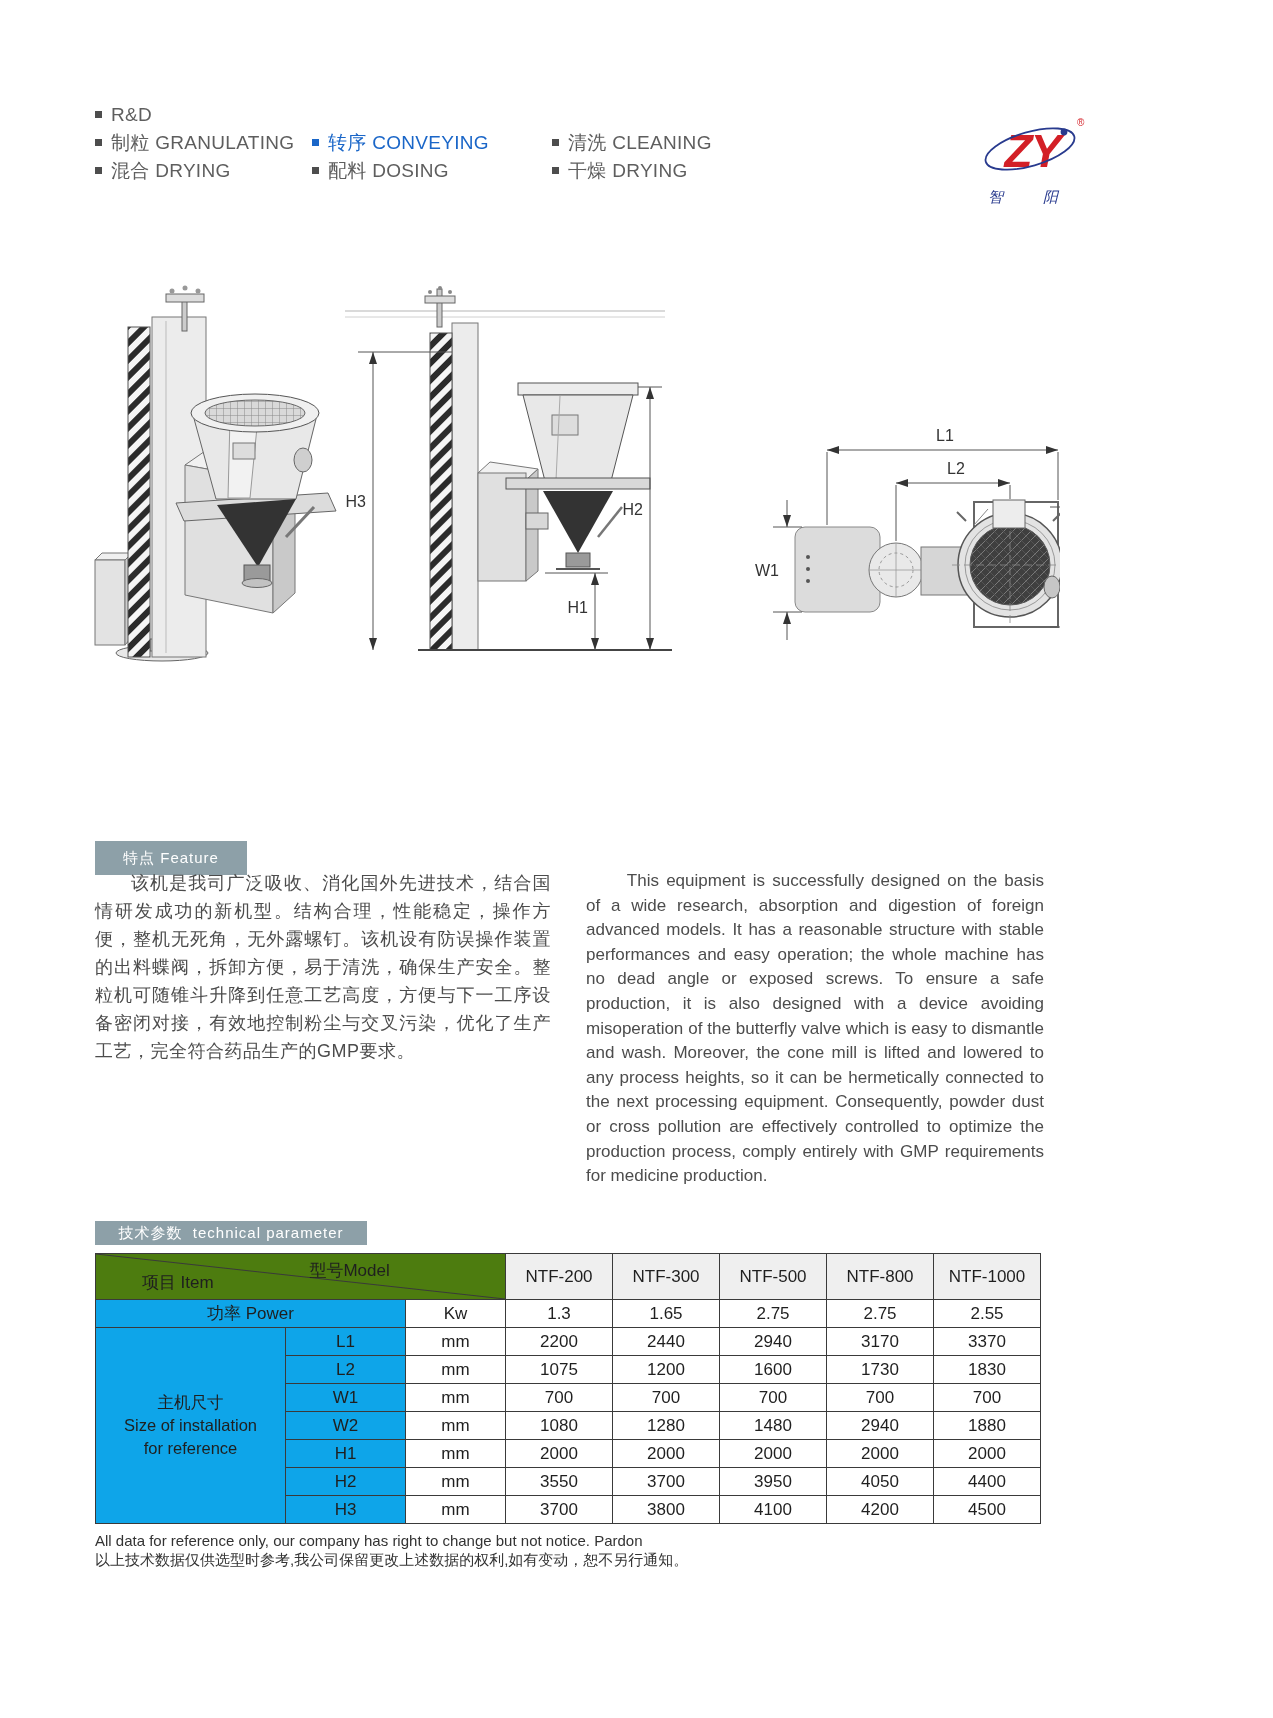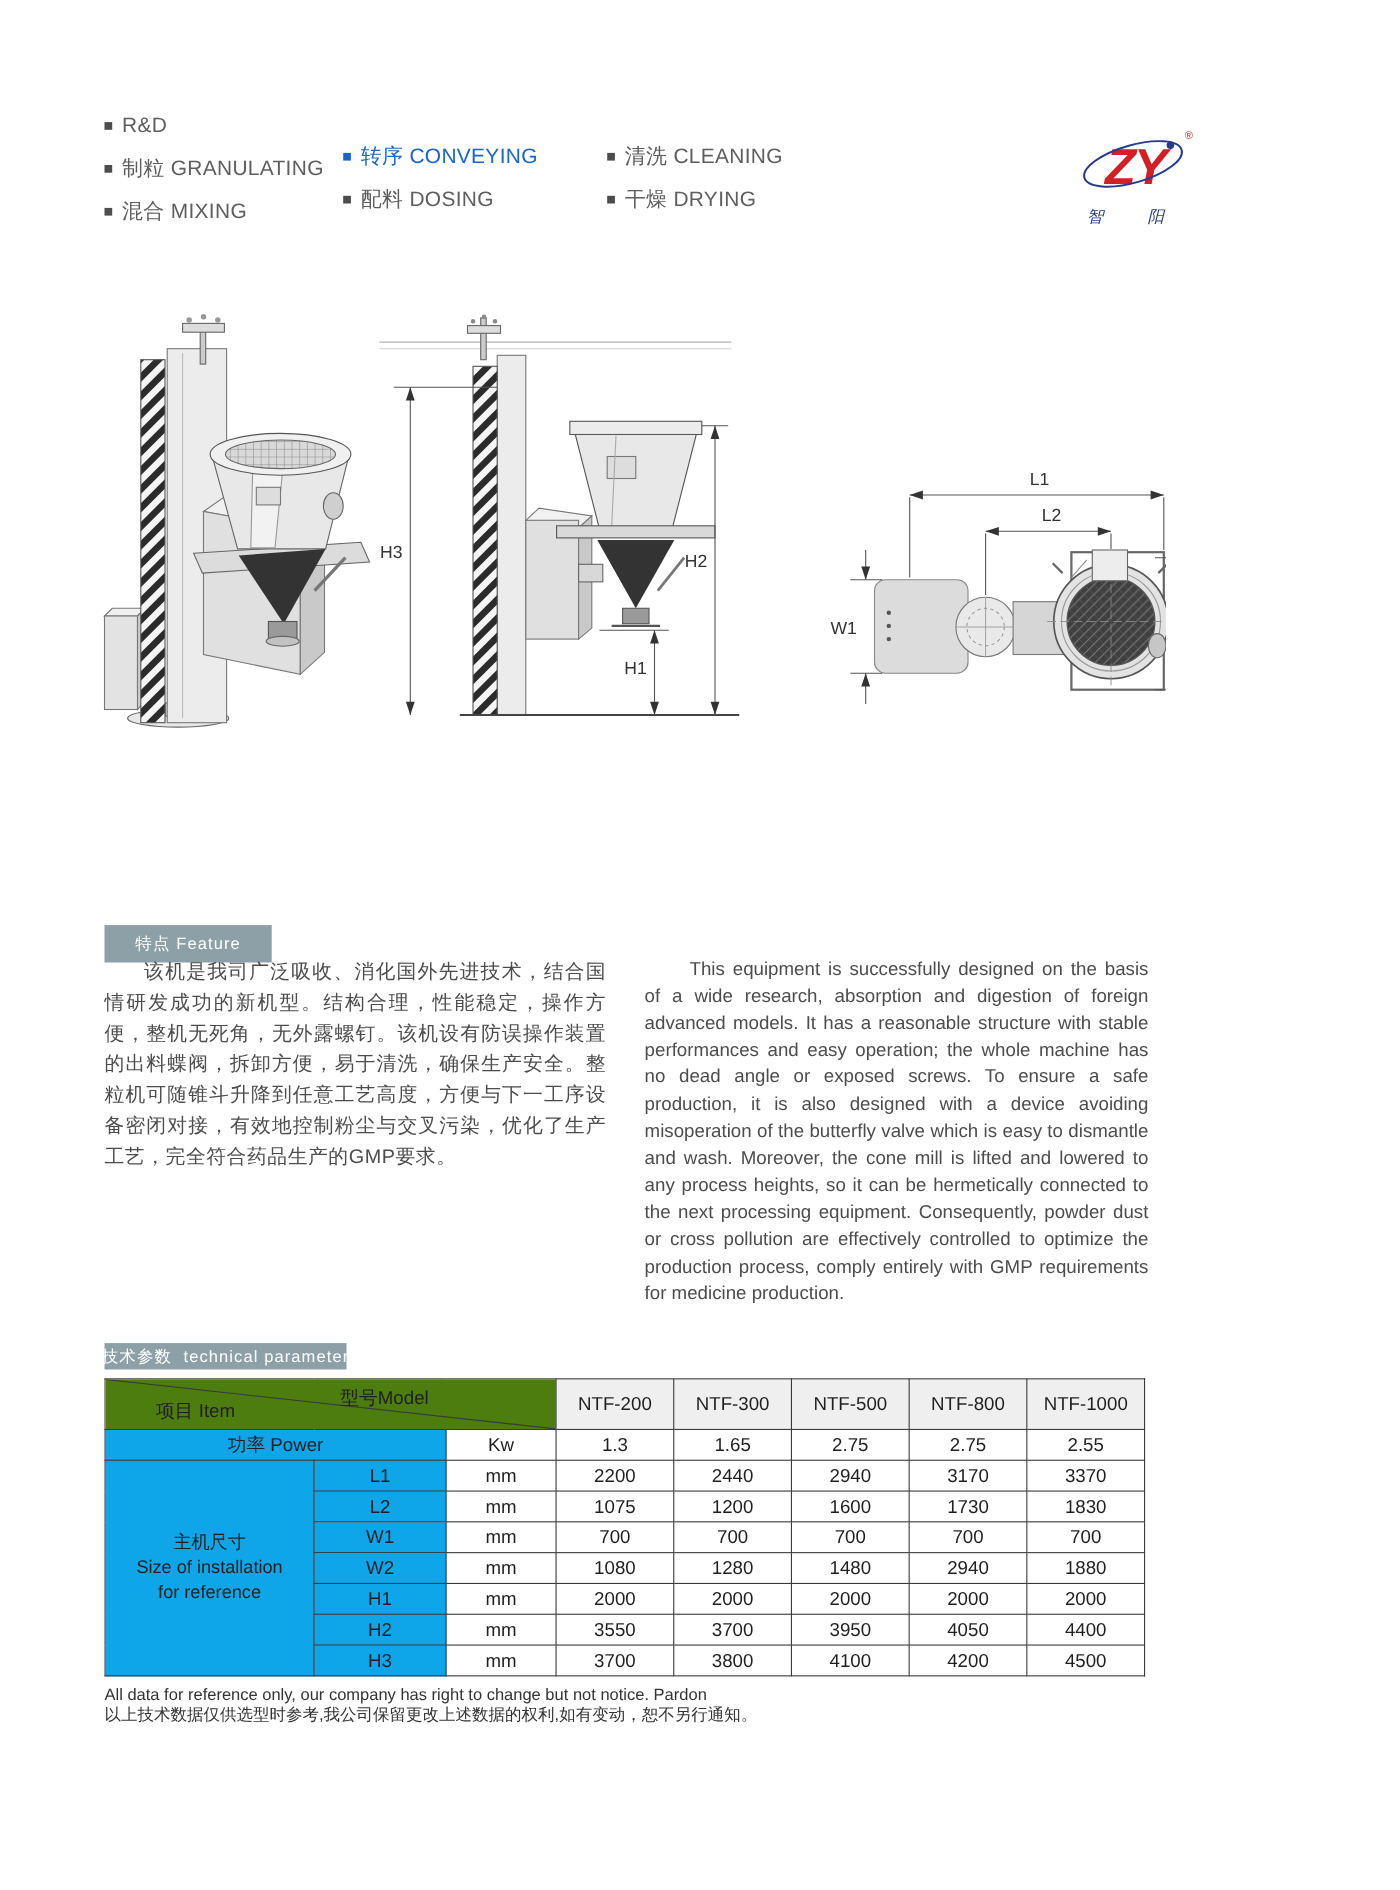--- a/index.html
+++ b/index.html
@@ -1,41 +1,41 @@
 <!DOCTYPE html>
 <html><head>
 <meta charset="utf-8">
 <style>
   *{margin:0;padding:0;box-sizing:border-box}
   html,body{background:#fff}
   .page{position:relative;width:1273px;height:1718px;background:#ffffff;
         font-family:"Liberation Sans",sans-serif;overflow:hidden}
 
   
-  .nav-col{position:absolute;display:flex;flex-direction:column;gap:16px}
+  .nav-col{position:absolute;display:flex;flex-direction:column;gap:5px}
   #nav-col-1{left:95px;top:103px}
   #nav-col-2{left:312px;top:131px}
   #nav-col-3{left:552px;top:131px}
   .nav-item{display:flex;align-items:center;font-size:19px;color:#5e5e5e;line-height:23px;letter-spacing:.3px}
   .nav-item .bullet{width:7px;height:7px;background:#4d4d4d;margin-right:9px;flex:none}
   .nav-item.active{color:#1a66c8}
   .nav-item.active .bullet{background:#1a66c8}
 
   
   #logo{position:absolute;left:982px;top:112px;width:104px;height:100px}
 
   
   #drawings{position:absolute;left:90px;top:275px;width:970px;height:440px}
   .dim{font-size:16px;fill:#333;font-family:"Liberation Sans",sans-serif}
 
   
   .badge{position:absolute;background:#8da0a8;color:#fff;font-size:15px;
          display:flex;align-items:center;justify-content:center;letter-spacing:1px;white-space:pre}
   #feature-badge{left:95px;top:841px;width:152px;height:34px}
-  #tech-badge{left:95px;top:1221px;width:220px;height:24px}
+  #tech-badge{left:95px;top:1221px;width:272px;height:24px}
 
   
   .para{position:absolute;color:#4c4c4c;text-align:justify}
   #cn-para{left:95px;top:869px;width:456px;font-size:18px;line-height:28px;text-indent:2em;letter-spacing:.5px}
   #en-para{left:586px;top:869px;width:458px;font-size:17px;line-height:24.6px;text-indent:2.4em}
 
   
   .spec{position:absolute;left:95px;top:1253px;width:945px;border-collapse:collapse;
         table-layout:fixed;font-size:17px;color:#1f1f1f;border:1px solid #3a3a3a}
   .spec td{border:1px solid #3a3a3a;text-align:center;height:28px;padding:0;background:#fff;vertical-align:middle}
@@ -60,21 +60,21 @@
     <div class="nav-item">
       <span class="bullet"></span>
       <span>R&amp;D</span>
     </div>
     <div class="nav-item">
       <span class="bullet"></span>
       <span>制粒 GRANULATING</span>
     </div>
     <div class="nav-item">
       <span class="bullet"></span>
-      <span>混合 MIXING</span>
+      <span>混合 DRYING</span>
     </div>
   </div>
   <div class="nav-col" id="nav-col-2">
     <div class="nav-item active">
       <span class="bullet"></span>
       <span>转序 CONVEYING</span>
     </div>
     <div class="nav-item">
       <span class="bullet"></span>
       <span>配料 DOSING</span>

